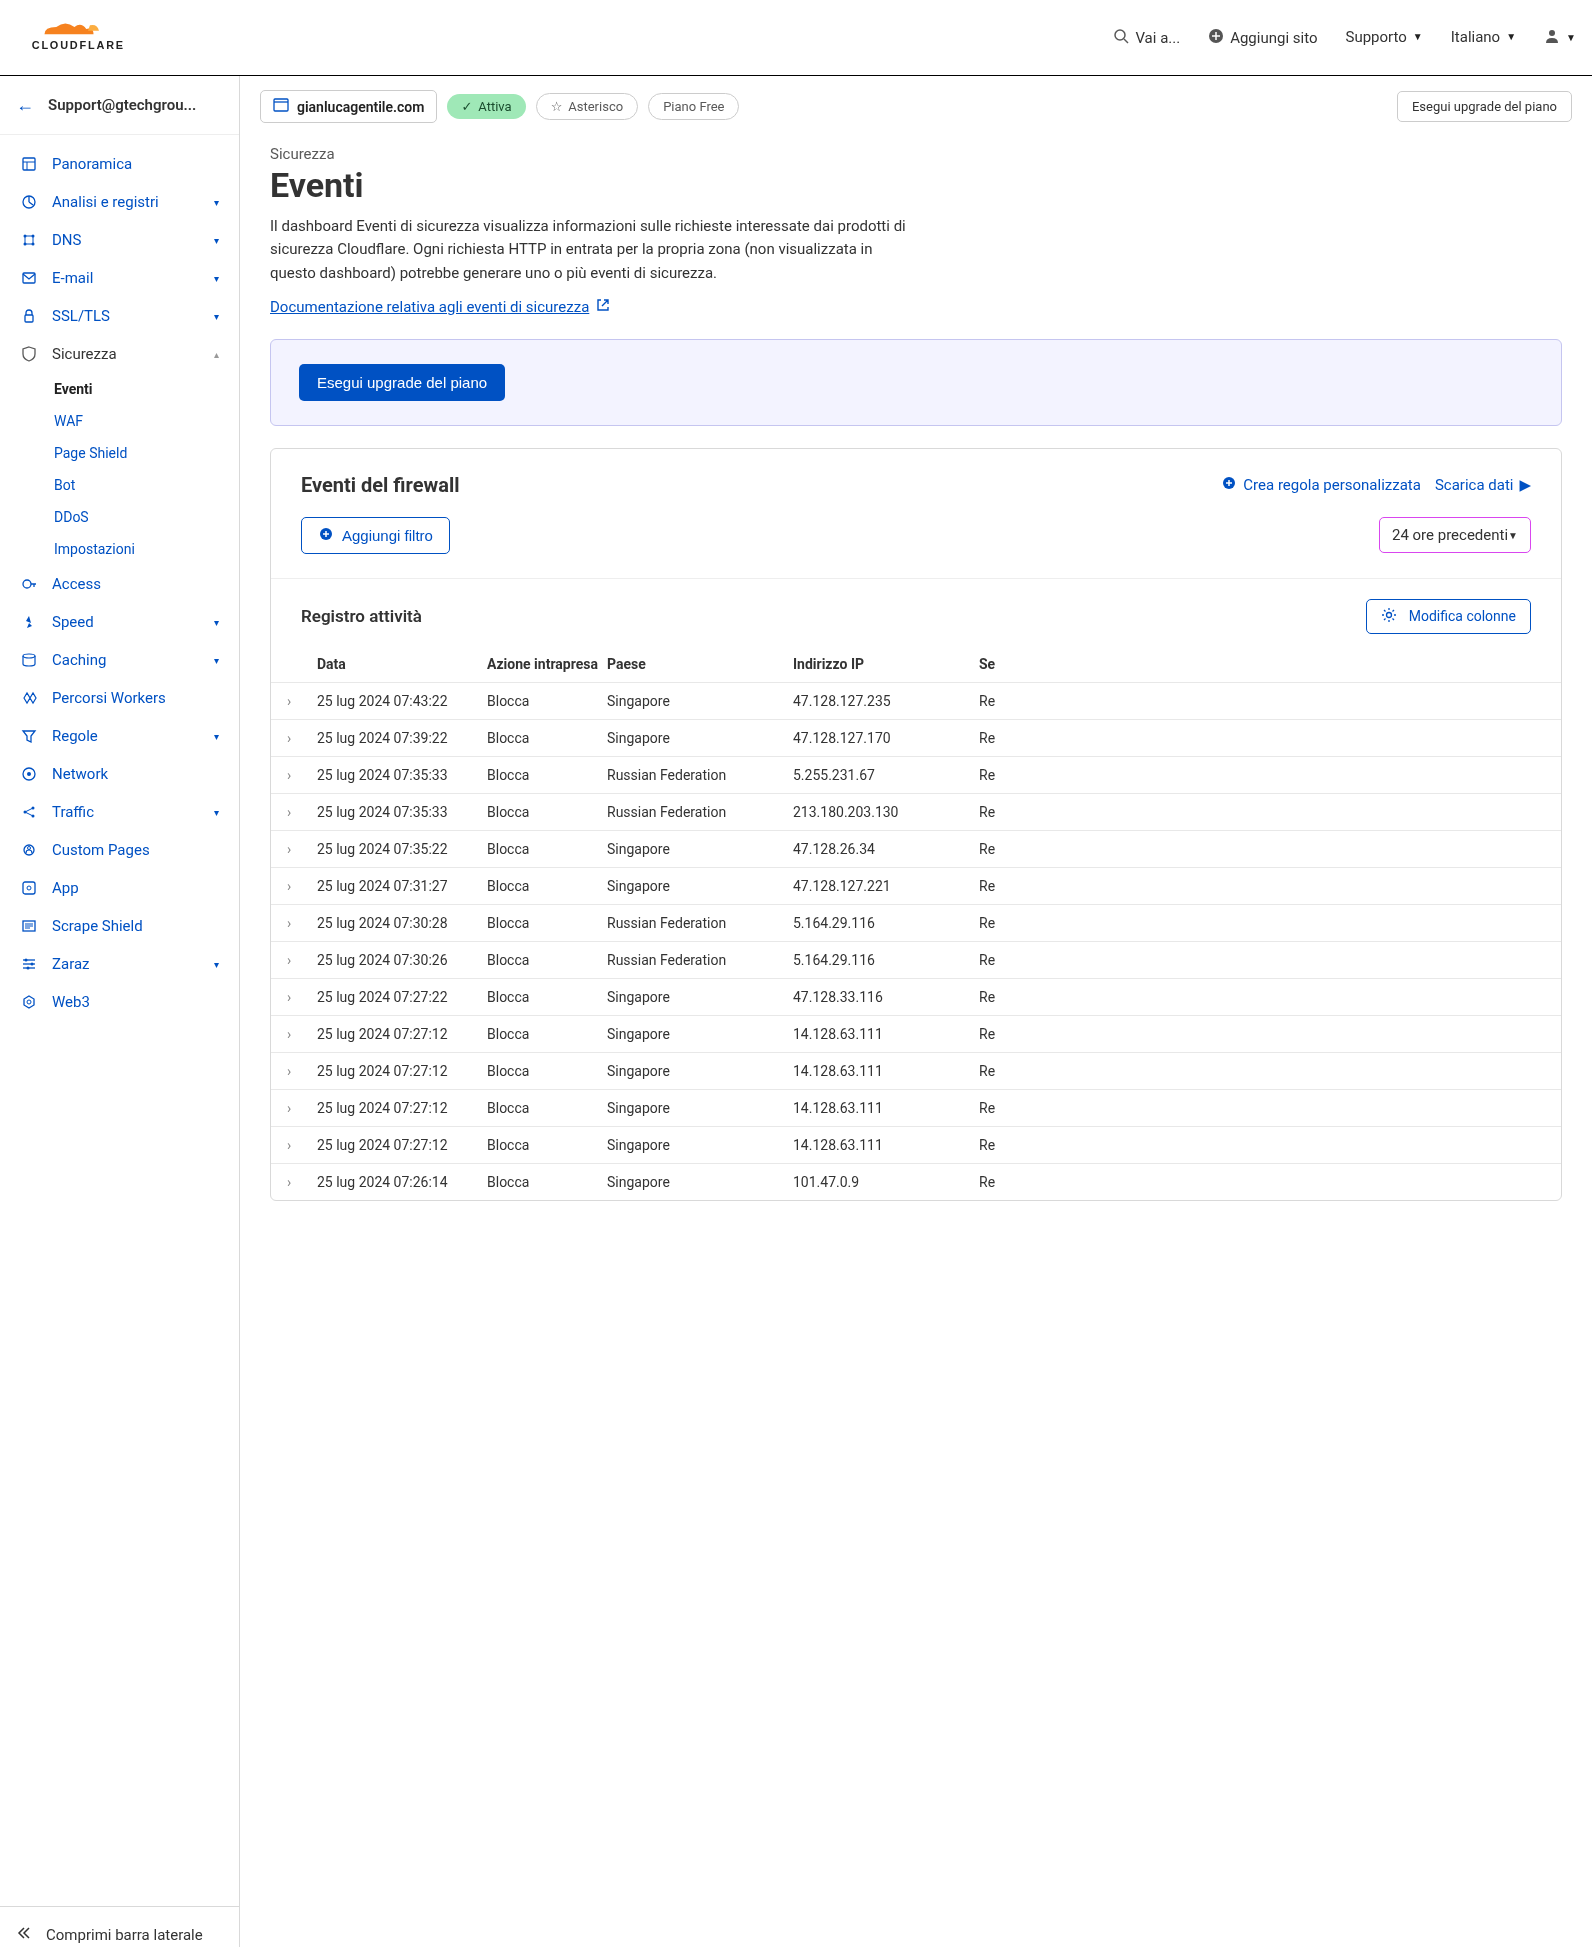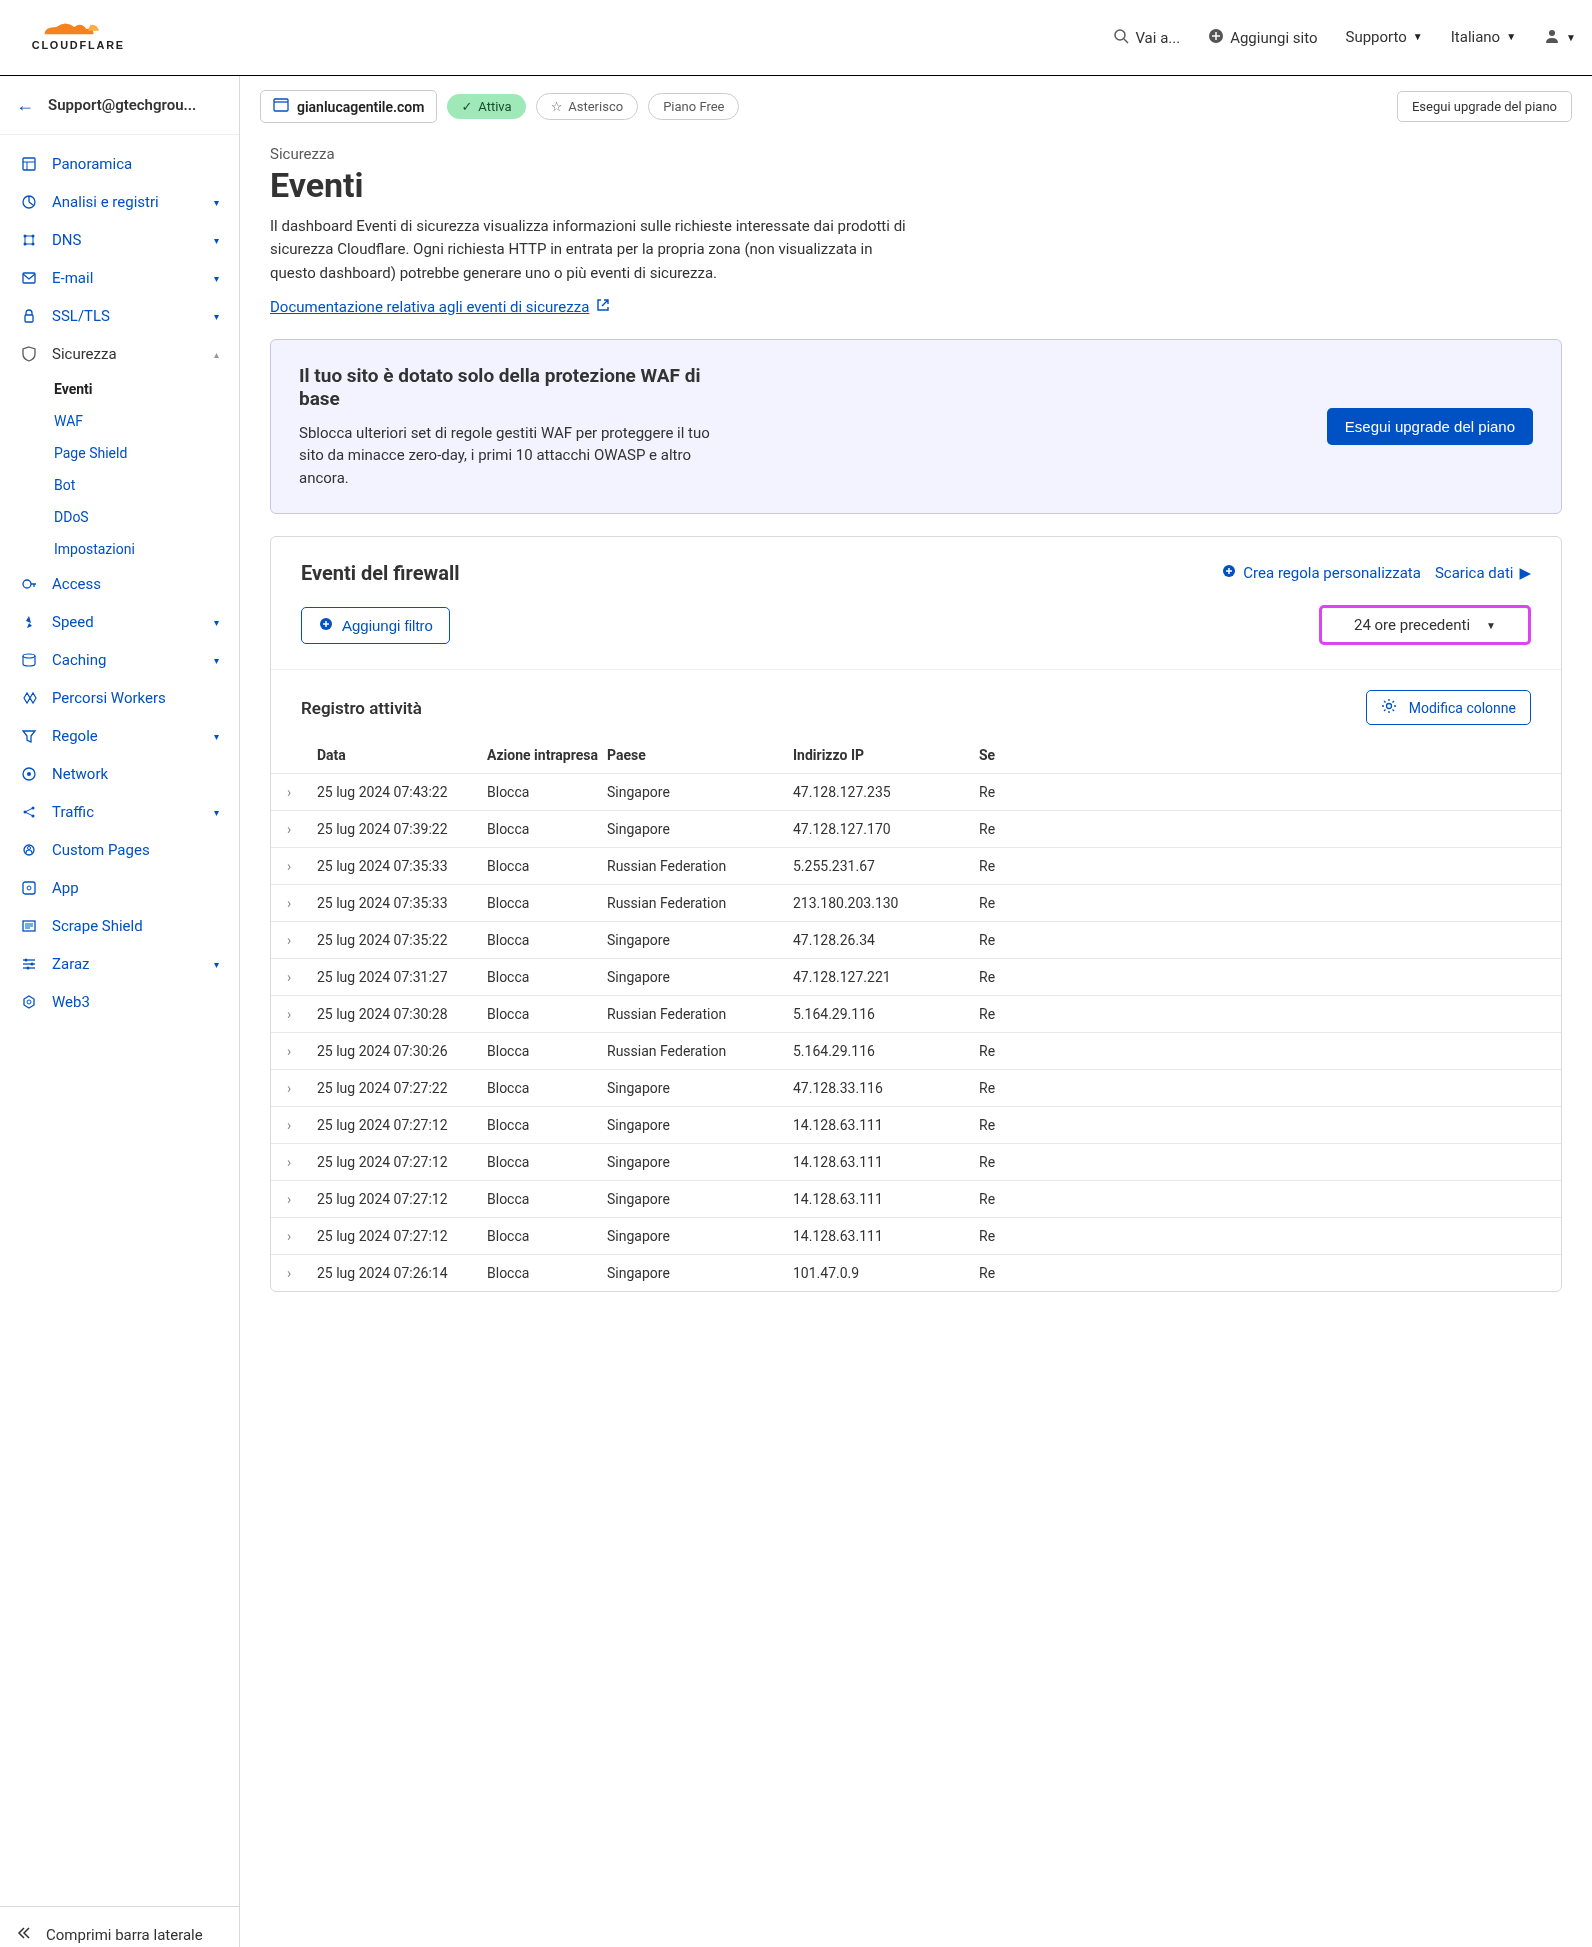--- a/index.html
+++ b/index.html
@@ -50,21 +50,21 @@
 .banner-text { color: #333; font-size: 15px; line-height: 1.5; max-width: 420px; }
 .banner-btn { background: #0051c3; color: #fff; border: none; border-radius: 5px; padding: 10px 18px; font-size: 15px; cursor: pointer; align-self: center; }
 
 .panel { border: 1px solid #d9d9d9; border-radius: 6px; margin-top: 22px; }
 .panel-header { padding: 24px 30px 12px 30px; display: flex; }
 .panel-title { font-size: 20px; font-weight: 700; }
 .panel-header-right { margin-left: auto; display: flex; align-items: center; gap: 14px; }
 .link-action { color: #0051c3; cursor: pointer; display: inline-flex; align-items: center; gap: 6px; font-size: 15px; }
 .panel-filters { padding: 8px 30px 24px 30px; display: flex; align-items: center; border-bottom: 1px solid #eee; }
 .add-filter-btn { border: 1px solid #0051c3; color: #0051c3; background: #fff; border-radius: 5px; padding: 8px 16px; font-size: 15px; cursor: pointer; display: inline-flex; align-items: center; gap: 8px; }
-.time-range { margin-left: auto; border: 3px solid #d946ef; border-radius: 5px; padding: 8px 32px; display: inline-flex; align-items: center; gap: 16px; cursor: pointer; font-size: 15px; }
+.time-range { margin-left: auto; border: 1px solid #d946ef; border-radius: 5px; padding: 8px 12px; display: inline-flex; align-items: center; gap: 0; cursor: pointer; font-size: 15px; }
 
 .log-header { padding: 20px 30px 12px 30px; display: flex; align-items: center; }
 .log-title { font-size: 17px; font-weight: 600; }
 .modify-cols-btn { margin-left: auto; border: 1px solid #0051c3; color: #0051c3; border-radius: 5px; padding: 7px 14px; display: inline-flex; align-items: center; gap: 12px; cursor: pointer; font-size: 14px; }
 
 .table-head { display: flex; padding: 10px 30px 10px 16px; font-weight: 700; font-size: 14px; }
 .col-exp { width: 30px; }
 .col-date { width: 170px; }
 .col-action { width: 120px; }
 .col-country { width: 186px; }
@@ -370,24 +370,20 @@
       <a class="doc-link">
         <span>Documentazione relativa agli eventi di sicurezza</span>
         <span>
           <svg class="icn" viewBox="0 0 16 16">
               <path d="M6 3 H3 V13 H13 V10 M9 3 H13 V7 M13 3 L7 9" fill="none" stroke="#0051c3" stroke-width="1.4"></path>
             </svg>
         </span>
       </a>
 
       <div class="banner">
-        <div class="banner-content">
-          <div class="banner-title">Il tuo sito è dotato solo della protezione WAF di base</div>
-          <div class="banner-text">Sblocca ulteriori set di regole gestiti WAF per proteggere il tuo sito da minacce zero-day, i primi 10 attacchi OWASP e altro ancora.</div>
-        </div>
         <button class="banner-btn">
           <span>Esegui upgrade del piano</span>
         </button>
       </div>
 
       <div class="panel">
         <div class="panel-header">
           <div class="panel-title">Eventi del firewall</div>
           <div class="panel-header-right">
             <span class="link-action">

